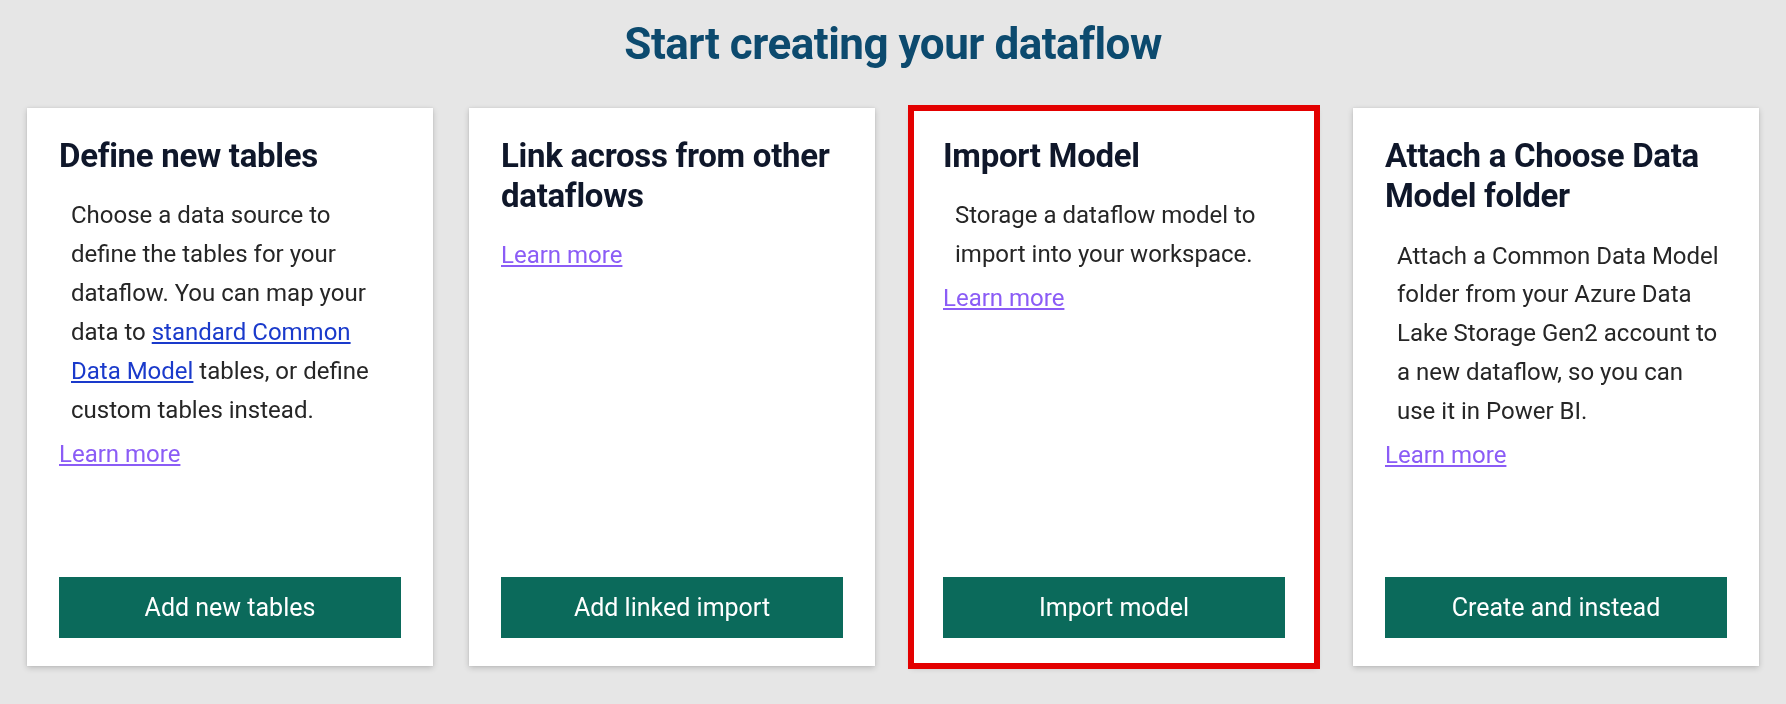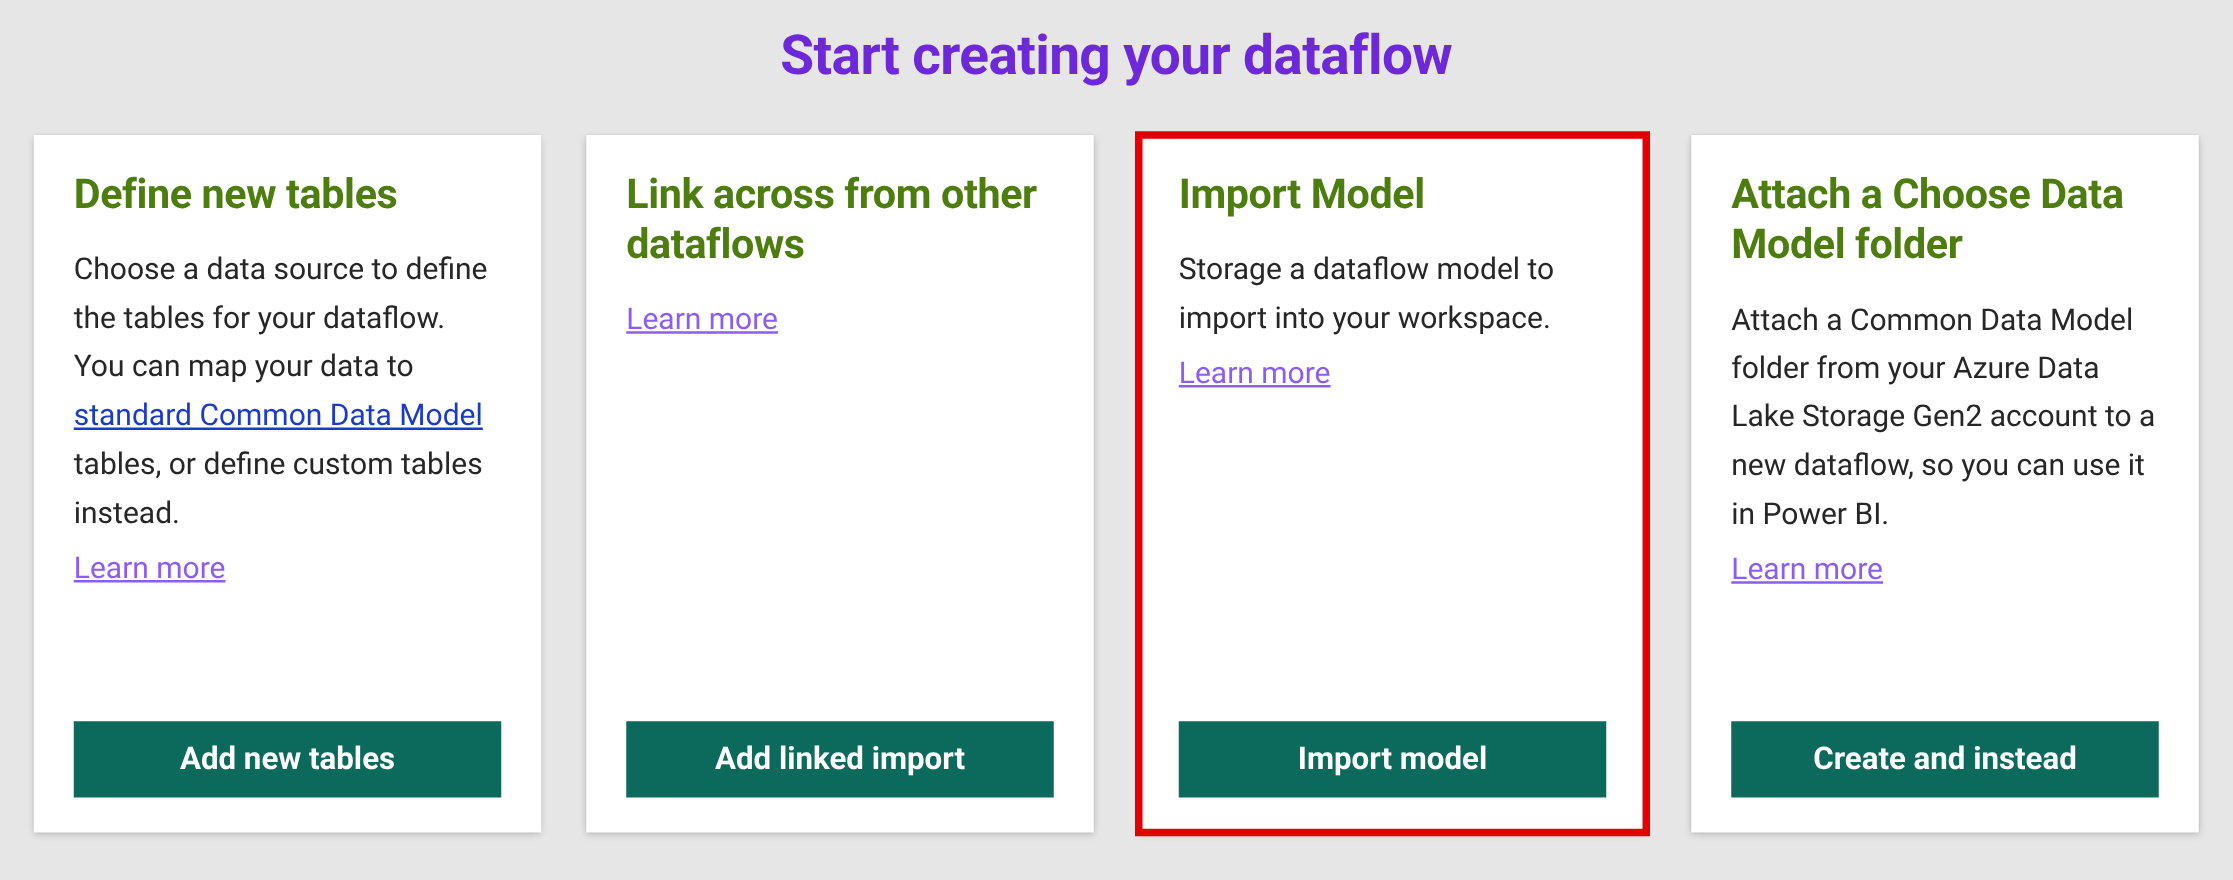--- a/index.html
+++ b/index.html
@@ -14,21 +14,21 @@
   }
   .page {
     width: 100%;
     height: 100%;
     padding-top: 18px;
   }
   h1.page-title {
     text-align: center;
     font-size: 44px;
     font-weight: 700;
-    color: #6d28d9;
+    color: #0c4a6e;
     margin: 0 0 38px 0;
     letter-spacing: -0.5px;
   }
   .cards {
     display: flex;
     justify-content: center;
     gap: 36px;
     padding: 0 24px;
   }
   .card {
@@ -41,51 +41,51 @@
     flex-direction: column;
     position: relative;
   }
   .card.highlight {
     outline: 6px solid #e30000;
     outline-offset: -3px;
   }
   .card-title {
     font-size: 33px;
     font-weight: 700;
-    color: #4d7c0f;
+    color: #0f172a;
     margin: 0 0 20px 0;
     line-height: 1.22;
     letter-spacing: -0.3px;
   }
   .card-desc {
     font-size: 24px;
     line-height: 1.62;
     color: #262626;
-    margin: 0 0 6px 0;
+    margin: 0 0 6px 12px;
   }
   .card-desc a.inline-link {
     color: #1a3acb;
     text-decoration: underline;
     cursor: pointer;
   }
   a.learn-more {
     font-size: 24px;
     color: #8b5cf6;
     text-decoration: underline;
     margin-top: 4px;
     align-self: flex-start;
     cursor: pointer;
   }
   .spacer { flex: 1; }
   button.primary {
     background: #0b6a5b;
     color: #ffffff;
     border: none;
     font-size: 25px;
-    font-weight: 700;
+    font-weight: 400;
     padding: 16px 0;
     width: 100%;
     cursor: pointer;
     font-family: inherit;
   }
 </style>
 </head>
 <body>
 
 <div class="page">

